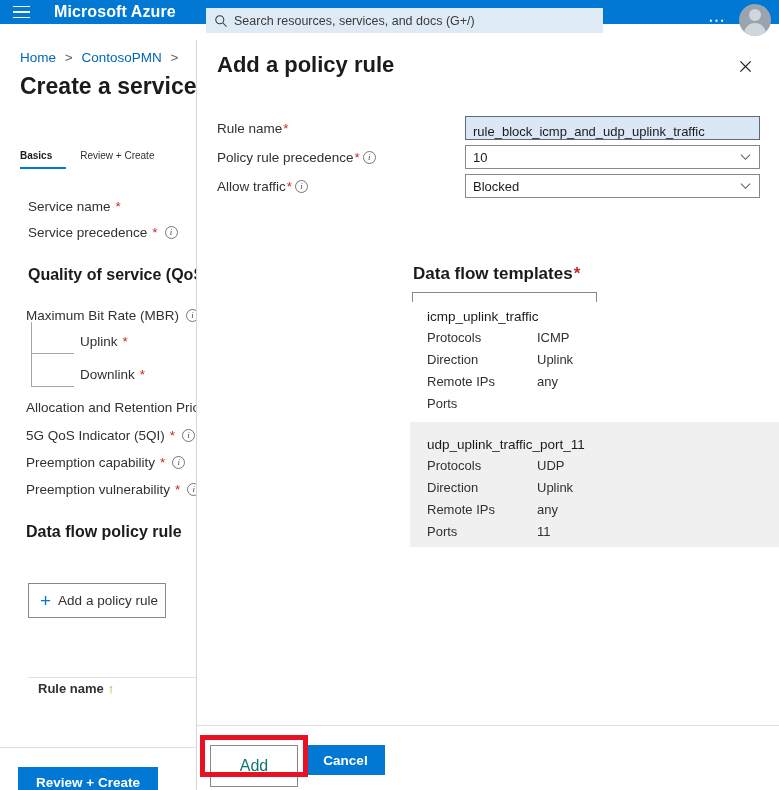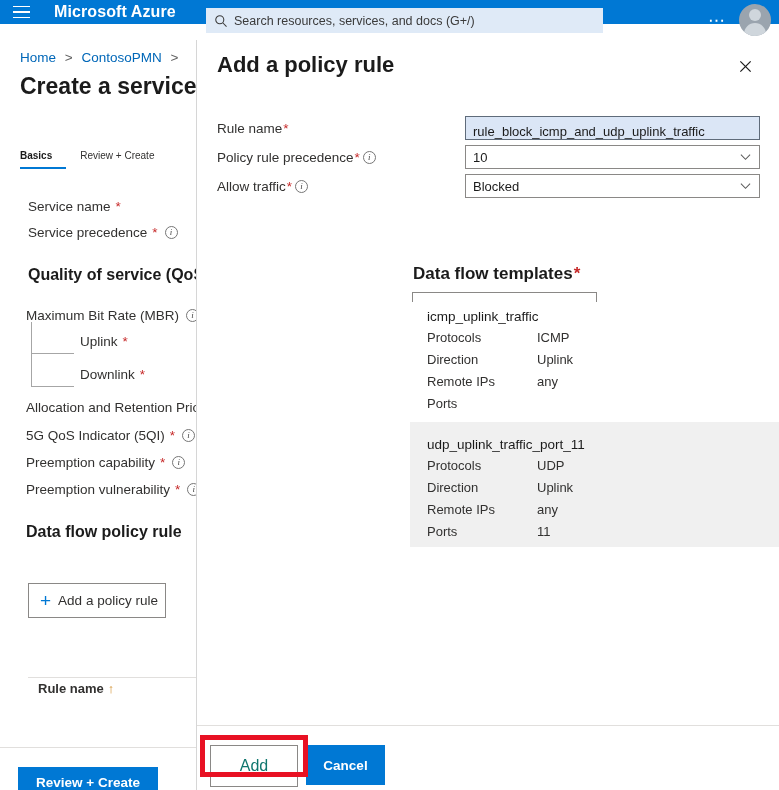--- a/index.html
+++ b/index.html
@@ -199,21 +199,21 @@
     position: absolute; left: 0; top: 685px; width: 583px; height: 1px;
     background: #e1dfdd;
   }
   .btn-add {
     position: absolute; left: 210px; top: 745px; width: 88px; height: 42px;
     border: 1px solid #8a8886; background: #ffffff; font-size: 16px;
     color: #0f766e; display: flex; align-items: center; justify-content: center;
     cursor: pointer;
   }
   .btn-cancel {
-    position: absolute; left: 306px; top: 745px; width: 79px; height: 40px;
+    position: absolute; left: 306px; top: 745px; width: 79px; height: 30px;
     background: #0078d4; color: #ffffff; font-size: 13.5px; font-weight: 600;
     display: flex; align-items: center; justify-content: center; cursor: pointer;
   }
   .red-highlight {
     position: absolute; left: 200px; top: 735px; width: 108px; height: 42px;
     border: 5px solid #e81123; pointer-events: none;
   }
 </style>
 </head>
 <body>

